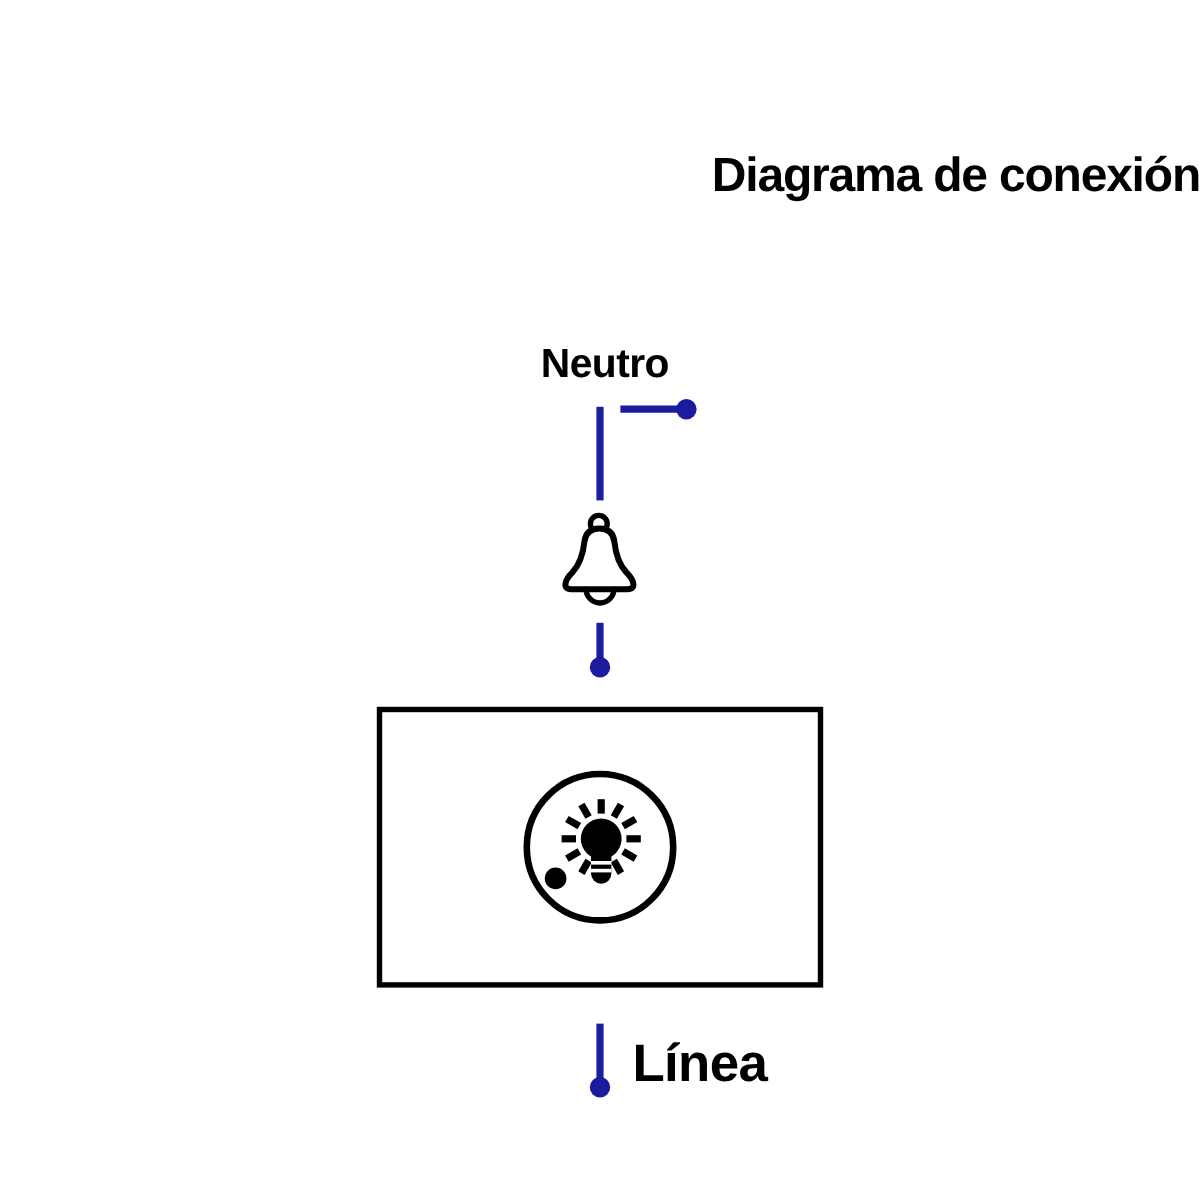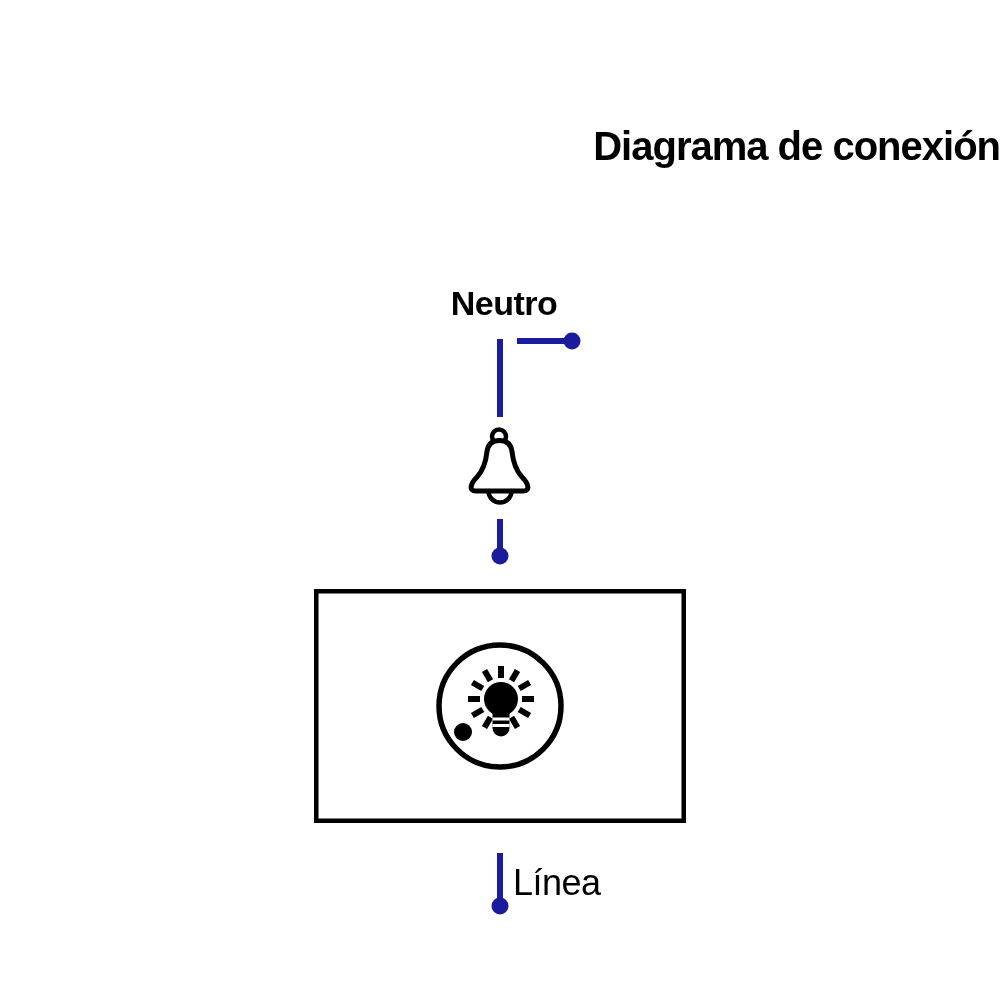--- a/index.html
+++ b/index.html
@@ -42,24 +42,24 @@
     top: 284px;
     text-align: center;
     font-size: 34px;
     font-weight: 700;
     letter-spacing: -0.5px;
     color: #000000;
     white-space: nowrap;
   }
   .label-linea {
     position: absolute;
-    left: 513px;
+    left: 527px;
     top: 862px;
-    font-size: 36px;
-    font-weight: 400;
+    font-size: 44px;
+    font-weight: 700;
     letter-spacing: -0.5px;
     color: #000000;
     white-space: nowrap;
   }
 </style>
 </head>
 <body>
 
 <div class="page">
 

